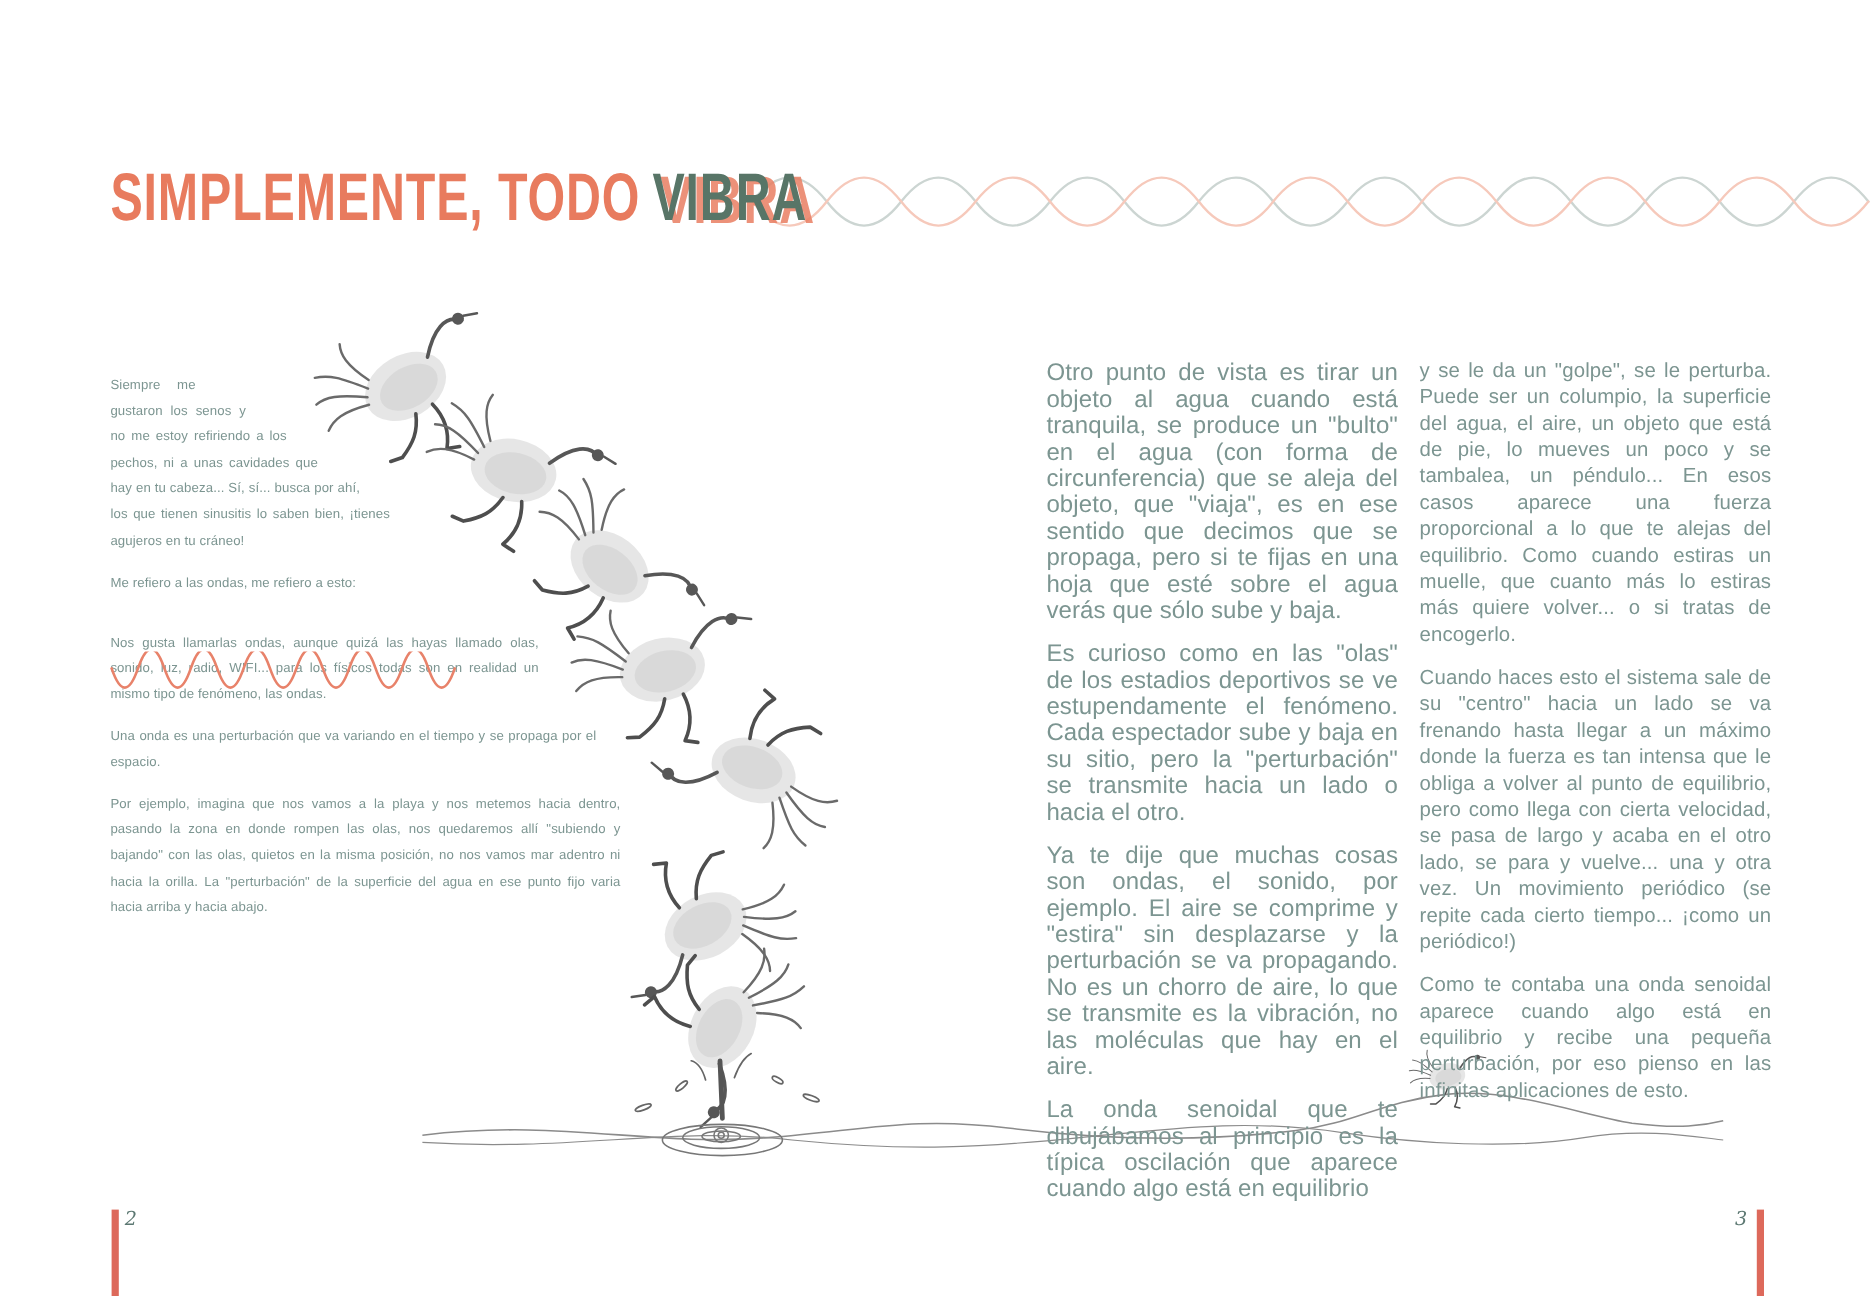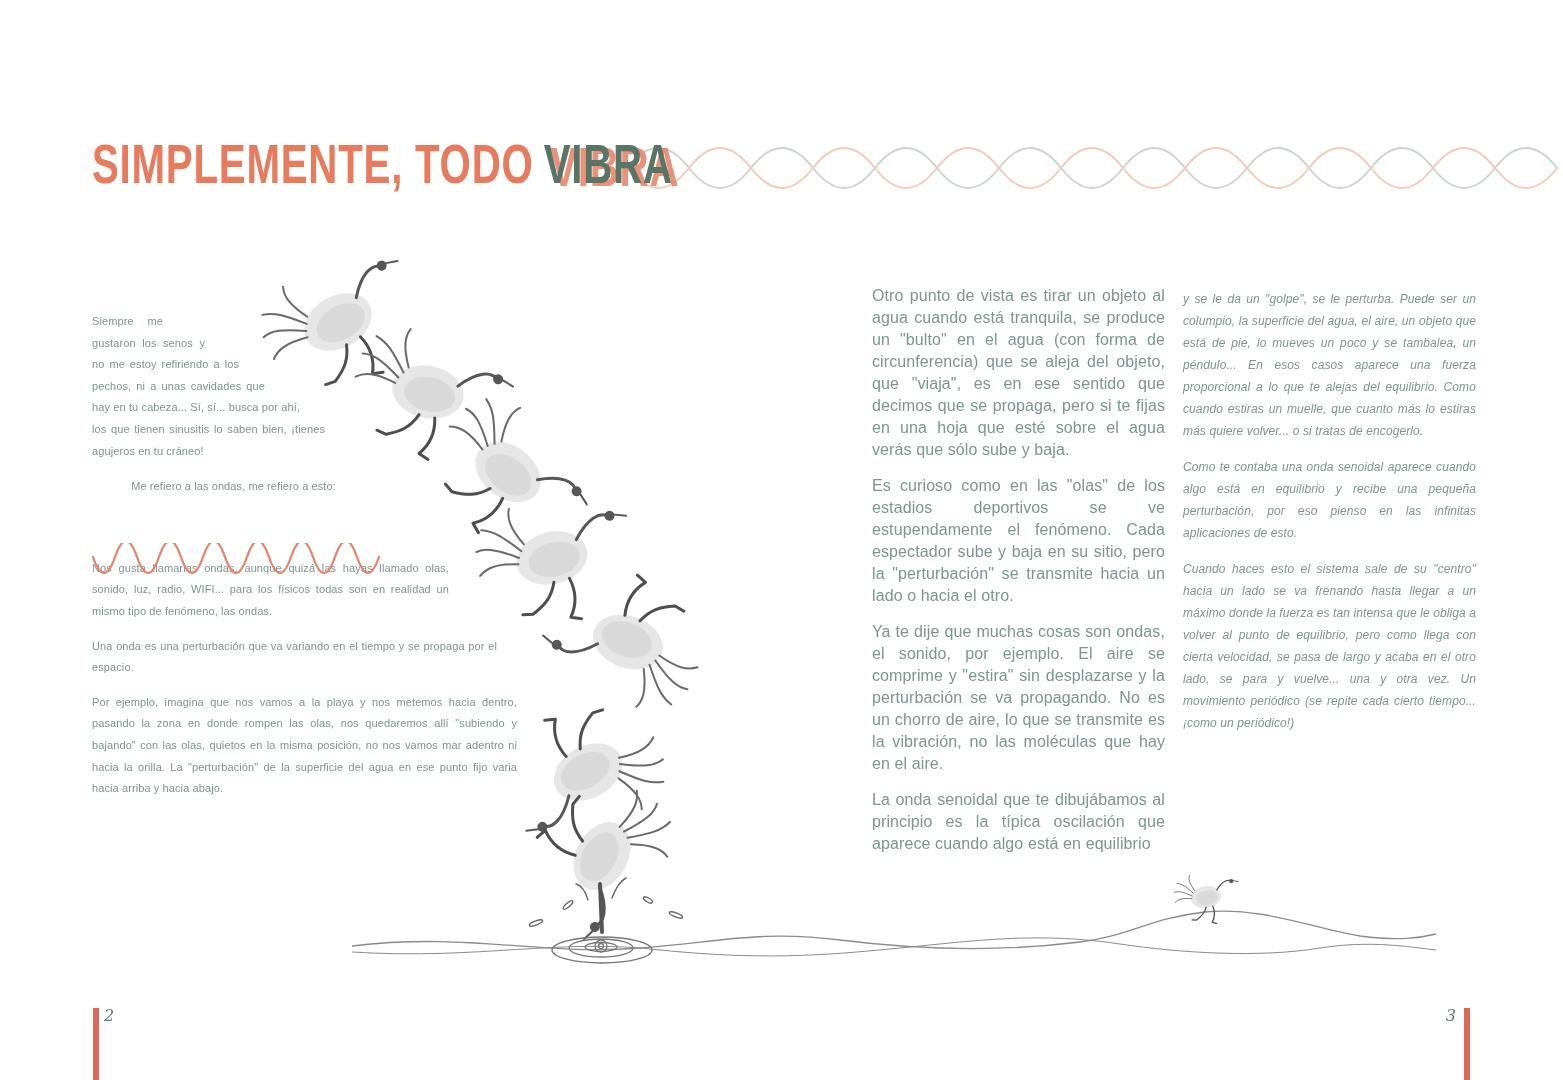--- a/index.html
+++ b/index.html
@@ -24,28 +24,28 @@
   .ornament{position:absolute;left:627px;top:140px;z-index:1;}
   
   .col{
     position:absolute;text-align:justify;color:#7c9591;z-index:2;
     letter-spacing:0.1px;
   }
   .col p{margin:0;}
   .col-left{left:92px;top:311px;width:425px;font-size:11px;line-height:21.6px;}
   .col-left p{margin-bottom:13px;}
   .col-left p.p-first{margin-bottom:14px;}
-  .col-left p.p-intro{margin-bottom:60px;text-align:center;}
+  .col-left p.p-intro{margin-bottom:28px;text-align:left;}
   .col-left p.p-narrow{margin-right:68px;margin-top:16px;}
   .col-left p.p-mid{margin-right:20px;}
   .sp{float:right;clear:right;height:21.6px;}
   .sineicon{position:absolute;left:90px;top:543px;z-index:2;}
-  .col-mid{left:872px;top:285px;width:293px;font-size:16px;line-height:22px;}
+  .col-mid{left:872px;top:300px;width:293px;font-size:20px;line-height:22px;}
   .col-mid p{margin-bottom:14px;}
-  .col-right{left:1183px;top:288px;width:293px;font-size:12px;line-height:22px;font-style:italic;}
+  .col-right{left:1183px;top:298px;width:293px;font-size:17px;line-height:22px;}
   .col-right p{margin-bottom:14px;}
   
   .illus{position:absolute;left:0;top:0;z-index:0;pointer-events:none;}
   
   .edgebar{position:absolute;bottom:0;width:6px;height:72px;background:#dd695b;}
   .edgebar-left{left:93px;}
   .edgebar-right{left:1464px;}
   .pagenum{
     position:absolute;top:1006px;font-family:"DejaVu Serif",serif;font-style:italic;
     font-size:16px;color:#5c7872;z-index:2;
@@ -149,22 +149,22 @@
 
   <div class="col col-mid">
     <p>Otro punto de vista es tirar un objeto al agua cuando está tranquila, se produce un "bulto" en el agua (con forma de circunferencia) que se aleja del objeto, que "viaja", es en ese sentido que decimos que se propaga, pero si te fijas en una hoja que esté sobre el agua verás que sólo sube y baja.</p>
     <p>Es curioso como en las "olas" de los estadios deportivos se ve estupendamente el fenómeno. Cada espectador sube y baja en su sitio, pero la "perturbación" se transmite hacia un lado o hacia el otro.</p>
     <p>Ya te dije que muchas cosas son ondas, el sonido, por ejemplo. El aire se comprime y "estira" sin desplazarse y la perturbación se va propagando. No es un chorro de aire, lo que se transmite es la vibración, no las moléculas que hay en el aire.</p>
     <p>La onda senoidal que te dibujábamos al principio es la típica oscilación que aparece cuando algo está en equilibrio</p>
   </div>
 
   <div class="col col-right">
     <p>y se le da un "golpe", se le perturba. Puede ser un columpio, la superficie del agua, el aire, un objeto que está de pie, lo mueves un poco y se tambalea, un péndulo... En esos casos aparece una fuerza proporcional a lo que te alejas del equilibrio. Como cuando estiras un muelle, que cuanto más lo estiras más quiere volver... o si tratas de encogerlo.</p>
+    <p>Cuando haces esto el sistema sale de su "centro" hacia un lado se va frenando hasta llegar a un máximo donde la fuerza es tan intensa que le obliga a volver al punto de equilibrio, pero como llega con cierta velocidad, se pasa de largo y acaba en el otro lado, se para y vuelve... una y otra vez. Un movimiento periódico (se repite cada cierto tiempo... ¡como un periódico!)</p>
     <p>Como te contaba una onda senoidal aparece cuando algo está en equilibrio y recibe una pequeña perturbación, por eso pienso en las infinitas aplicaciones de esto.</p>
-    <p>Cuando haces esto el sistema sale de su "centro" hacia un lado se va frenando hasta llegar a un máximo donde la fuerza es tan intensa que le obliga a volver al punto de equilibrio, pero como llega con cierta velocidad, se pasa de largo y acaba en el otro lado, se para y vuelve... una y otra vez. Un movimiento periódico (se repite cada cierto tiempo... ¡como un periódico!)</p>
   </div>
 
   <div class="edgebar edgebar-left"></div>
   <div class="edgebar edgebar-right"></div>
   <div class="pagenum pagenum-left">2</div>
   <div class="pagenum pagenum-right">3</div>
 
 </div>
 
 </body></html>

